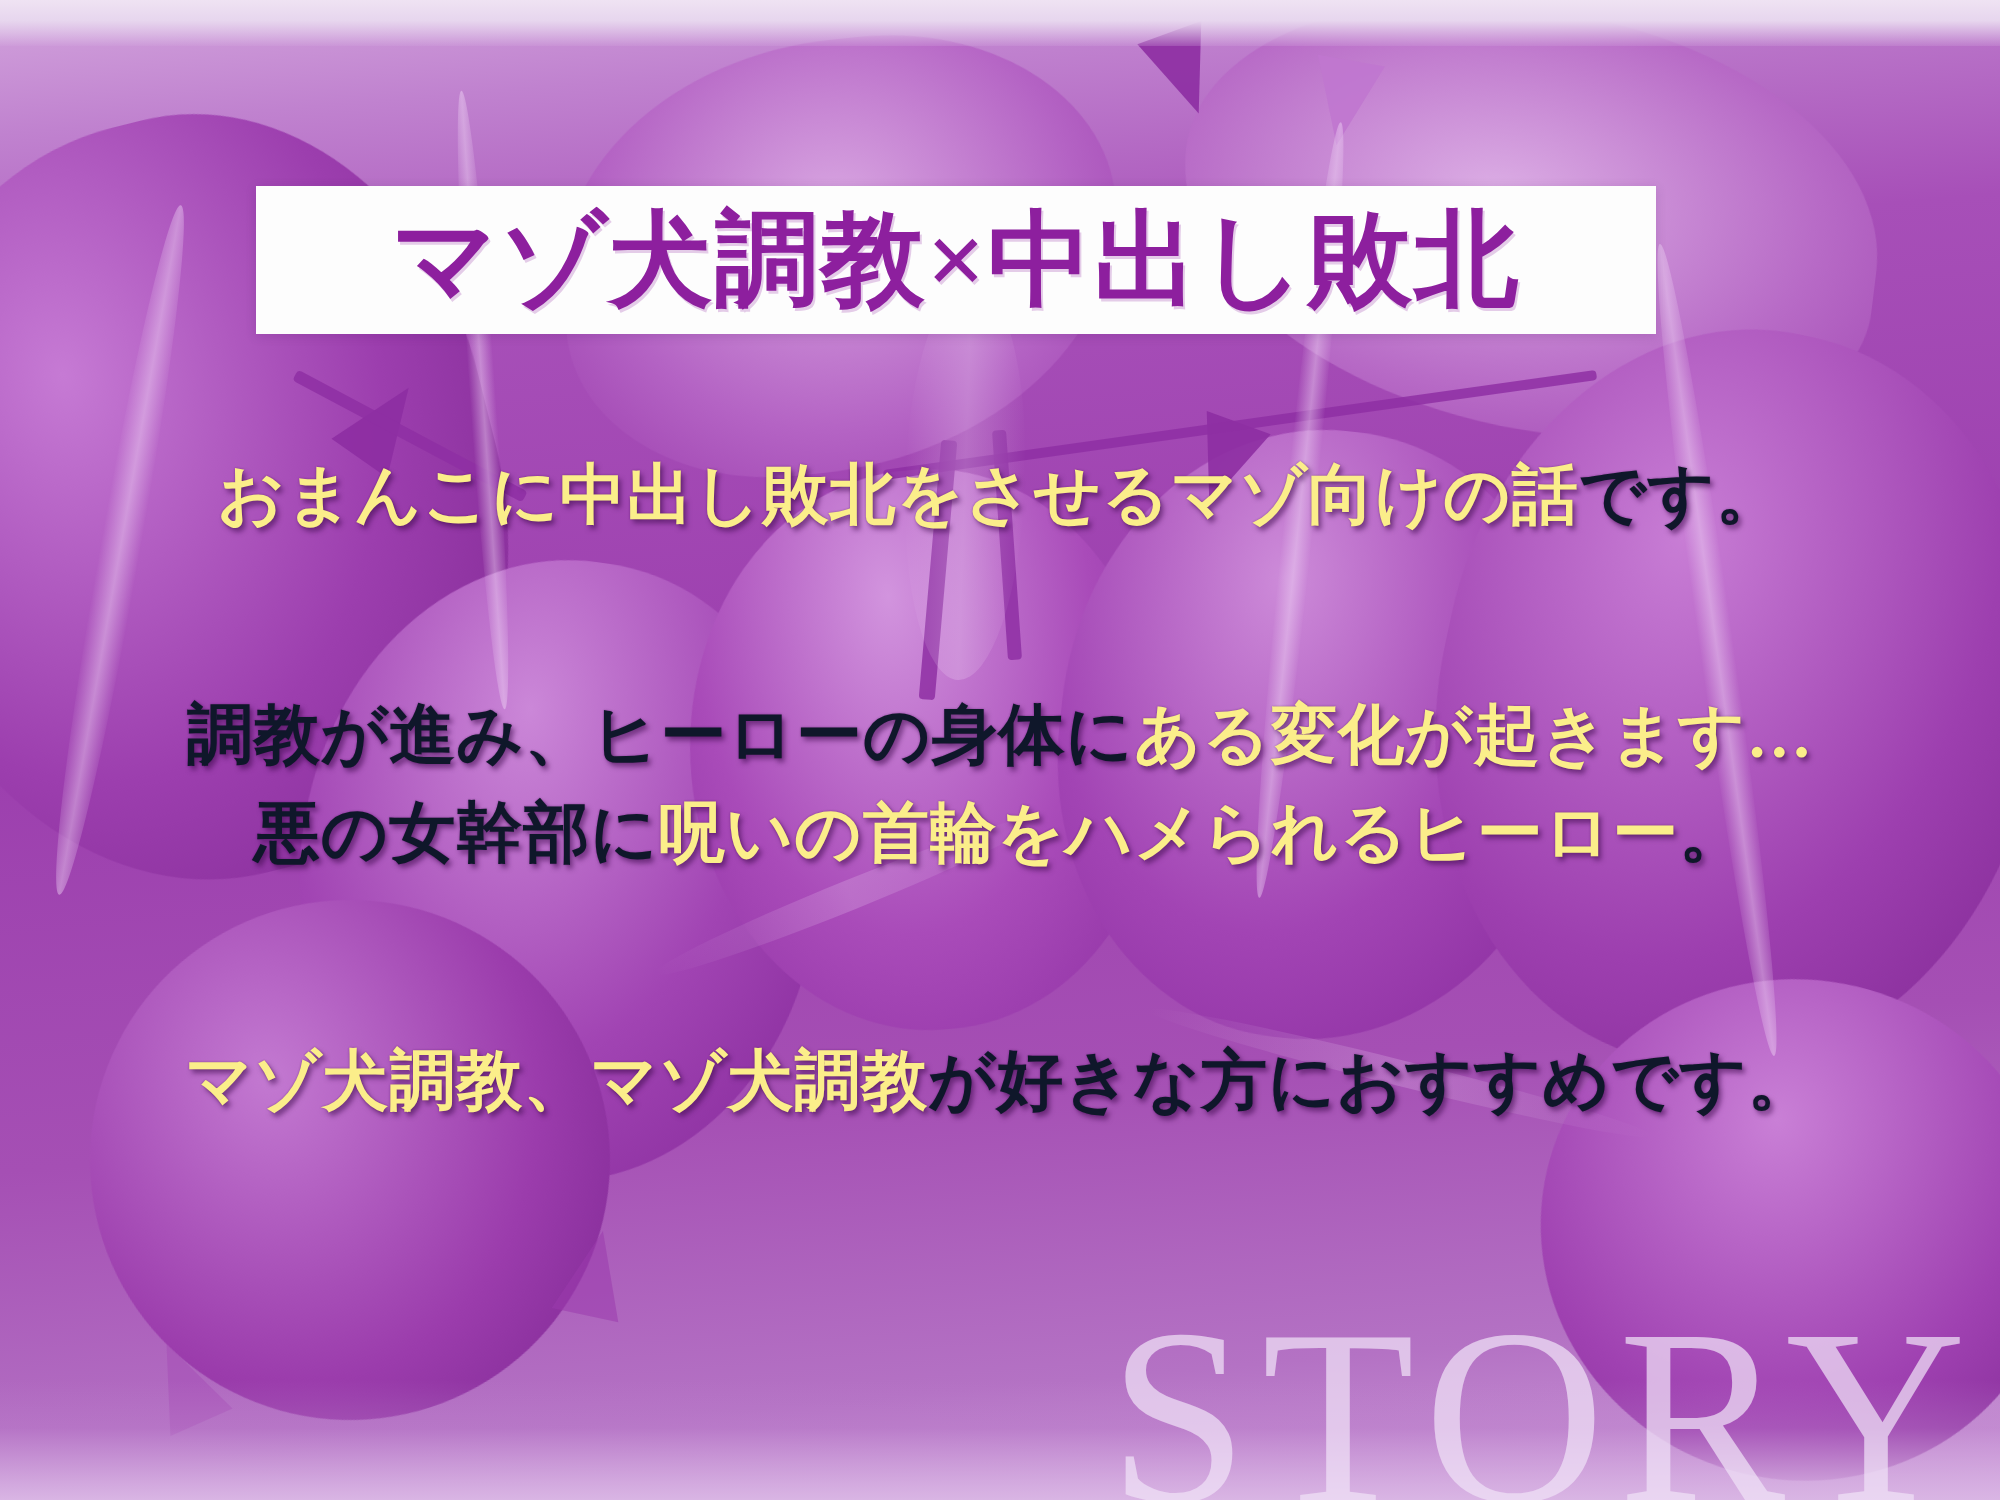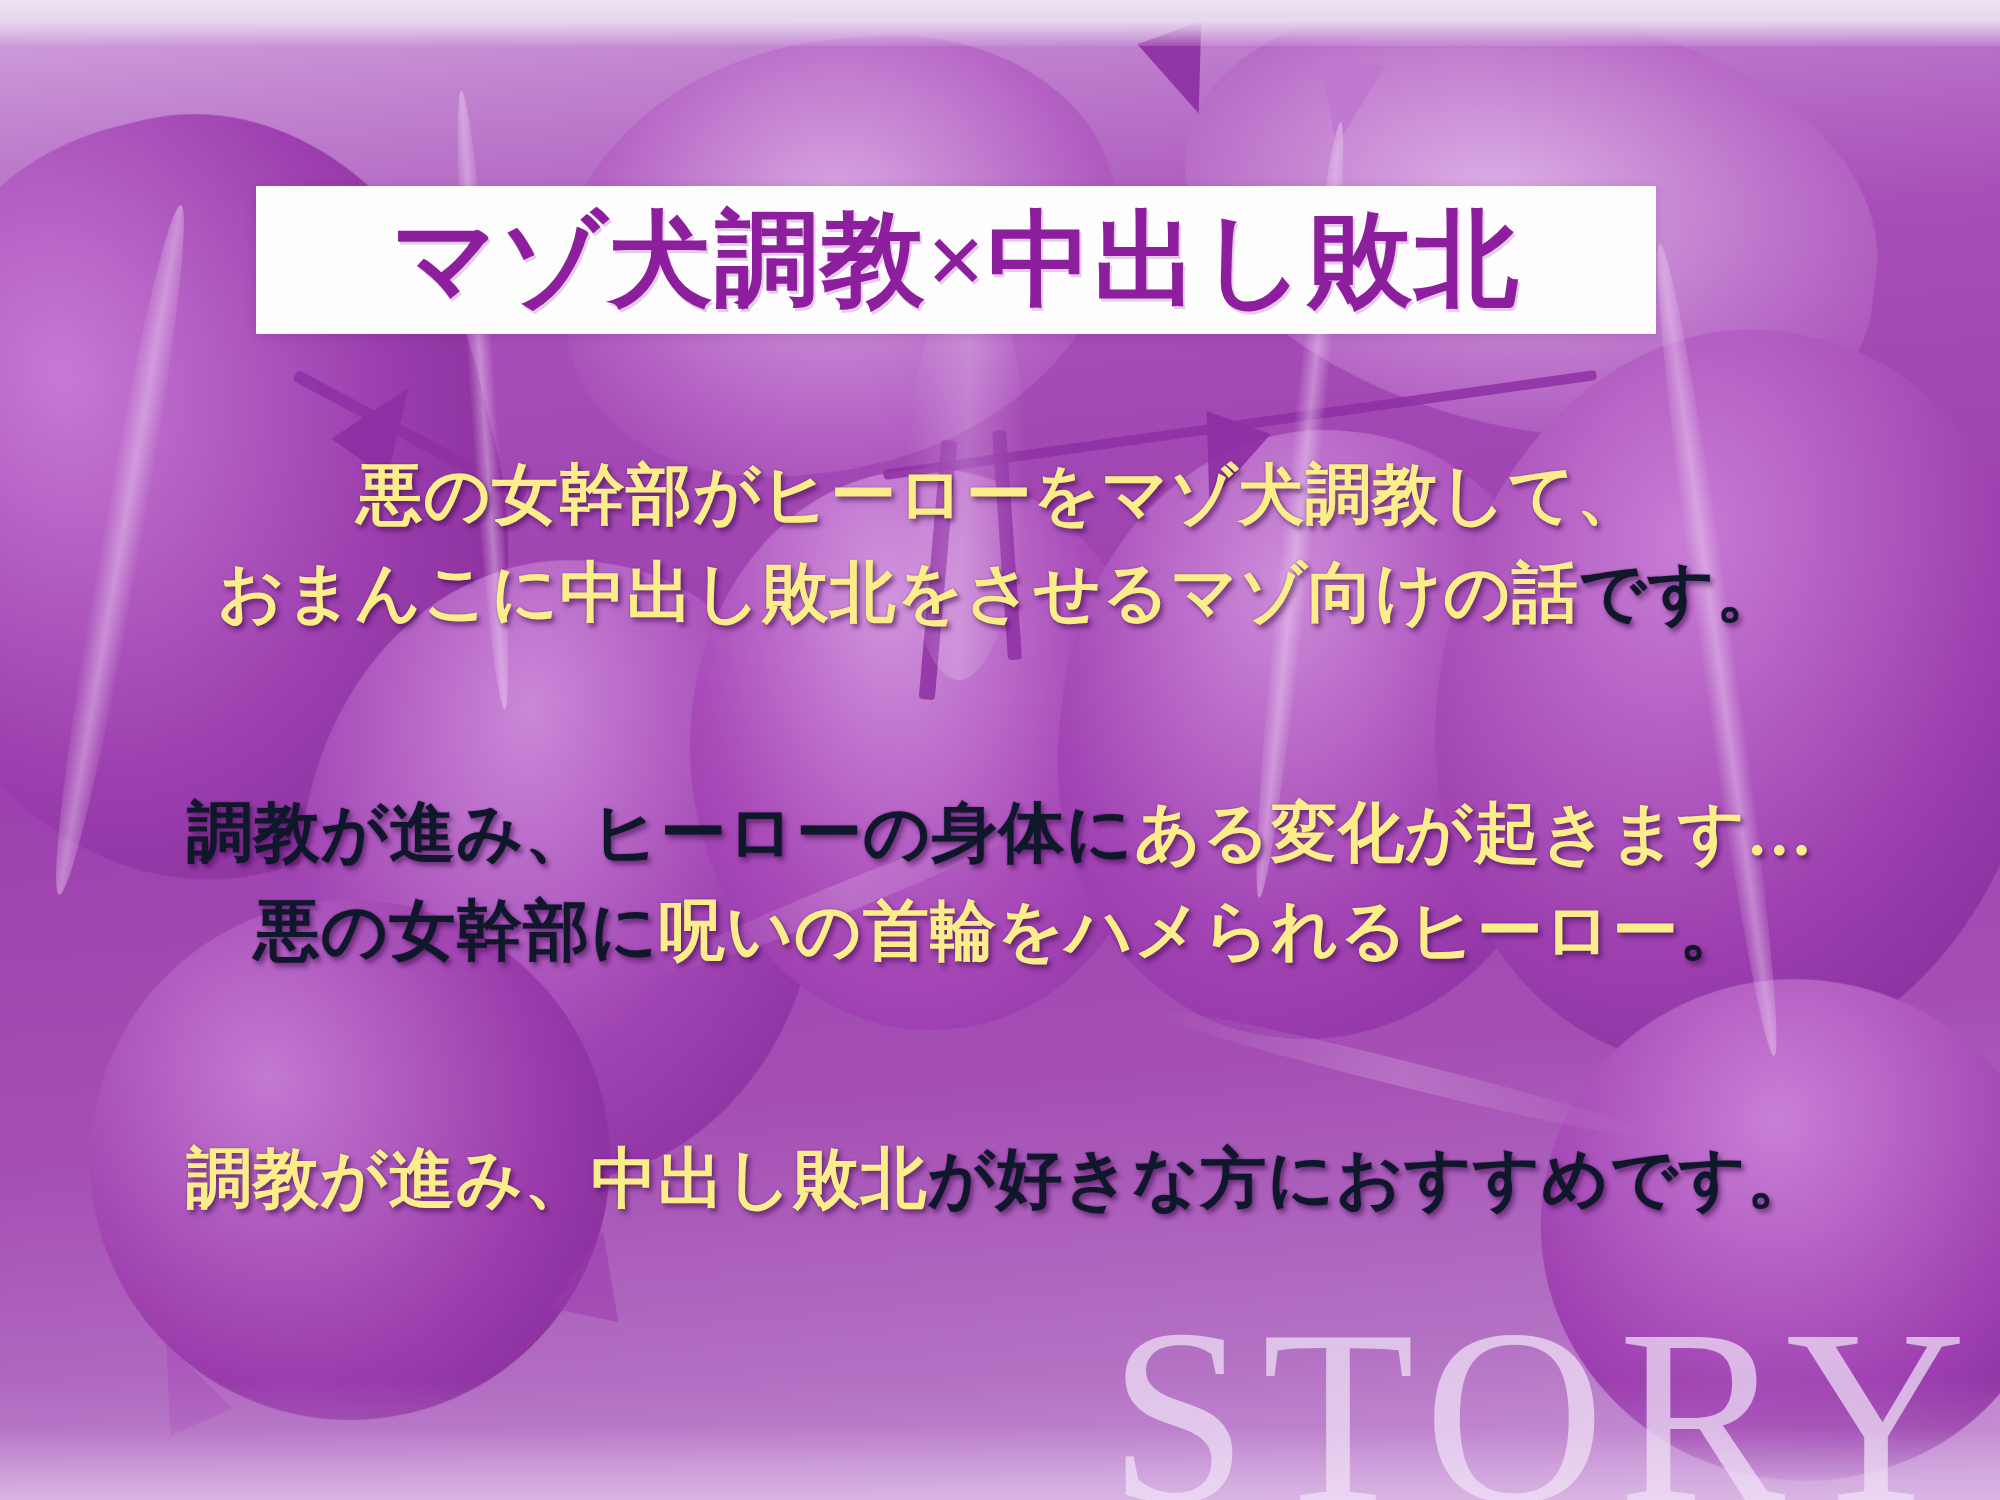--- a/index.html
+++ b/index.html
@@ -198,41 +198,38 @@
   <div class="watermark">STORY</div>
 
   <div class="title-band">
     <div class="title-text">マゾ犬調教×中出し敗北</div>
   </div>
 
   <div class="body-copy">
 
     <div class="para">
       <div class="line">
-        <span class="y">悪の女幹部がヒーローをマゾ犬調教して、</span>
-      </div>
-      <div class="line">
         <span class="y">おまんこに中出し敗北をさせるマゾ向けの話</span><span class="w">です。</span>
       </div>
     </div>
 
     <div class="gap-sm"></div>
 
     <div class="para">
       <div class="line">
         <span class="w">調教が進み、ヒーローの身体に</span><span class="y">ある変化が起きます…</span>
       </div>
       <div class="line">
         <span class="w">悪の女幹部に</span><span class="y">呪いの首輪をハメられるヒーロー</span><span class="w">。</span>
       </div>
     </div>
 
     <div class="gap-lg"></div>
 
     <div class="para">
       <div class="line">
-        <span class="y">調教が進み、中出し敗北</span><span class="w">が好きな方におすすめです。</span>
+        <span class="y">マゾ犬調教、マゾ犬調教</span><span class="w">が好きな方におすすめです。</span>
       </div>
     </div>
 
   </div>
 
 </div>
 
 </body></html>

